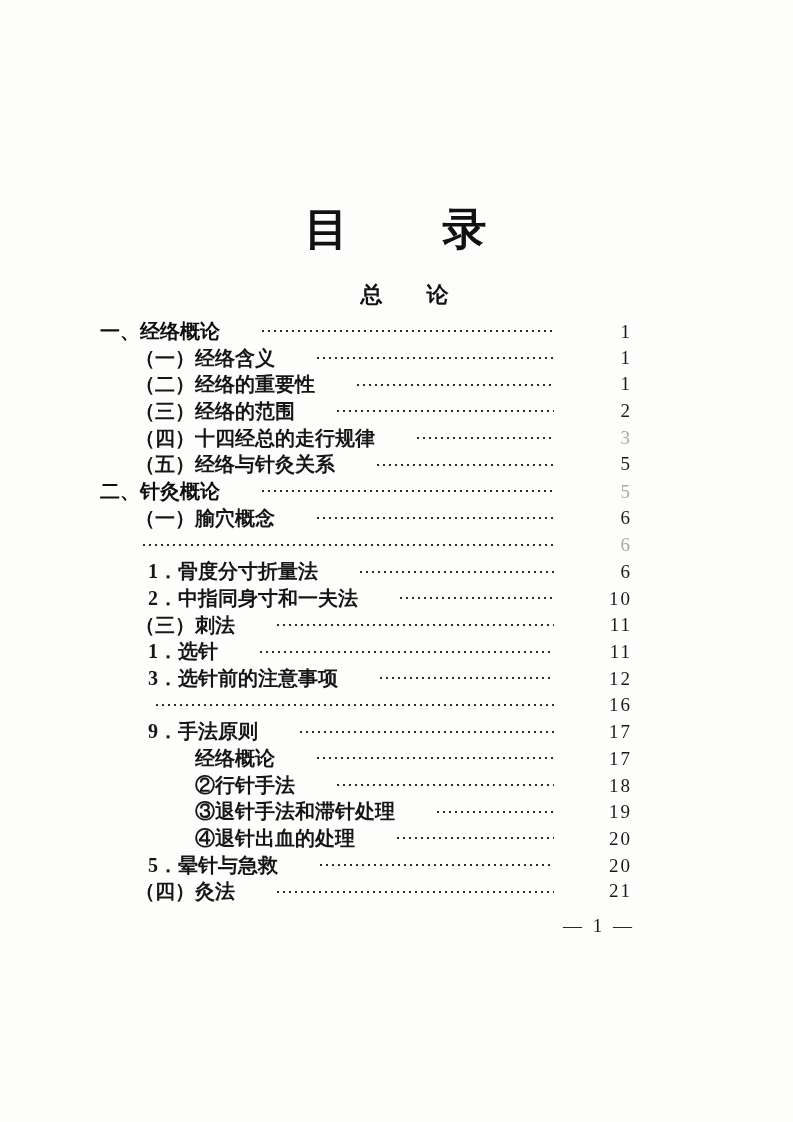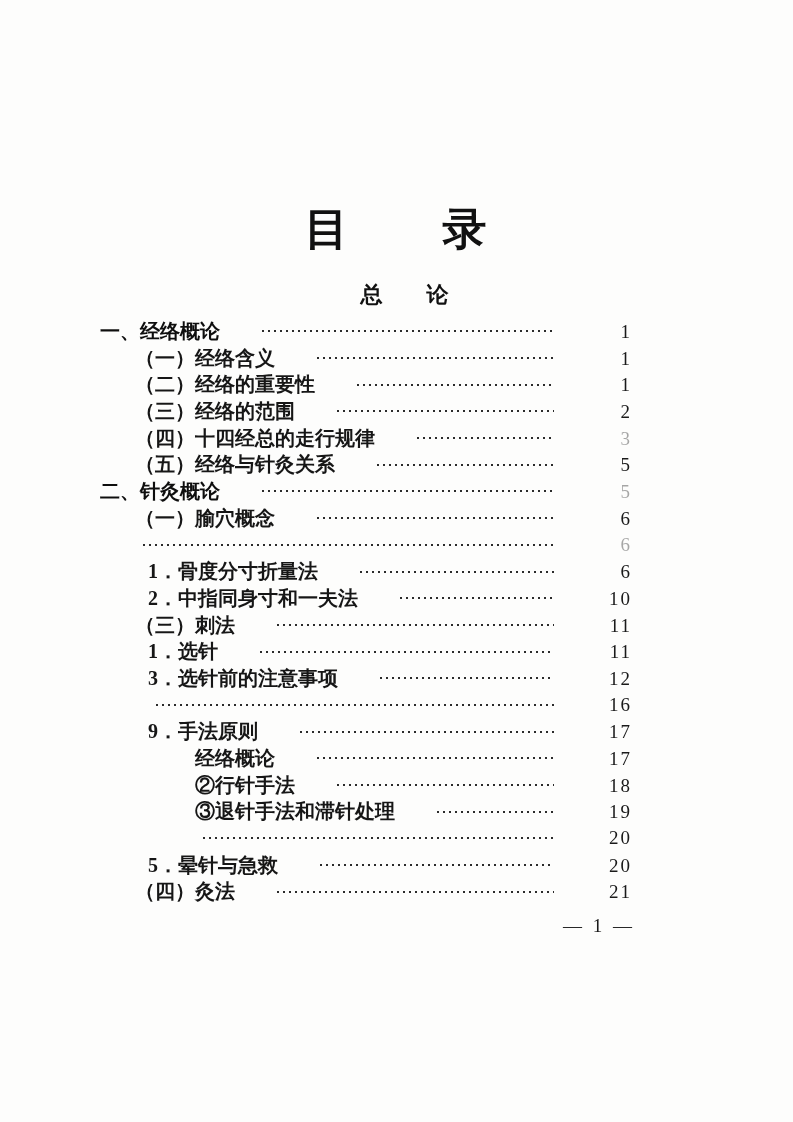--- a/index.html
+++ b/index.html
@@ -53,21 +53,21 @@
     line-height: 26.7px;
     white-space: nowrap;
     gap: 34px;
   }
   .row .label {
     flex: 0 0 auto;
     font-weight: 600;
     color: #161616;
   }
   .row.lvl0 .label { font-weight: bold; color: #0e0e0e; }
-  .row.lvl1 { padding-left: 35px; }
+  .row.lvl1 { padding-left: 35px; align-items: center; }
   .row.lvl2 { padding-left: 48px; }
   .row.lvl3 { padding-left: 95px; }
   .leader {
     flex: 1 1 auto;
     align-self: center;
     height: 8px;
     margin: 0 4px 0 6px;
     background-image: radial-gradient(circle, #2b2b2b 1.15px, rgba(0,0,0,0) 1.4px);
     background-size: 6px 8px;
     background-position: 0 center;
@@ -185,20 +185,21 @@
         <span class="label">②行针手法</span>
         <span class="leader"></span>
         <span class="page-num">18</span>
       </div>
       <div class="row lvl3">
         <span class="label">③退针手法和滞针处理</span>
         <span class="leader"></span>
         <span class="page-num">19</span>
       </div>
       <div class="row lvl3">
+        <span class="label">④退针出血的处理</span>
         <span class="leader"></span>
         <span class="page-num">20</span>
       </div>
       <div class="row lvl2">
         <span class="label">5．晕针与急救</span>
         <span class="leader"></span>
         <span class="page-num">20</span>
       </div>
       <div class="row lvl1">
         <span class="label">（四）灸法</span>

